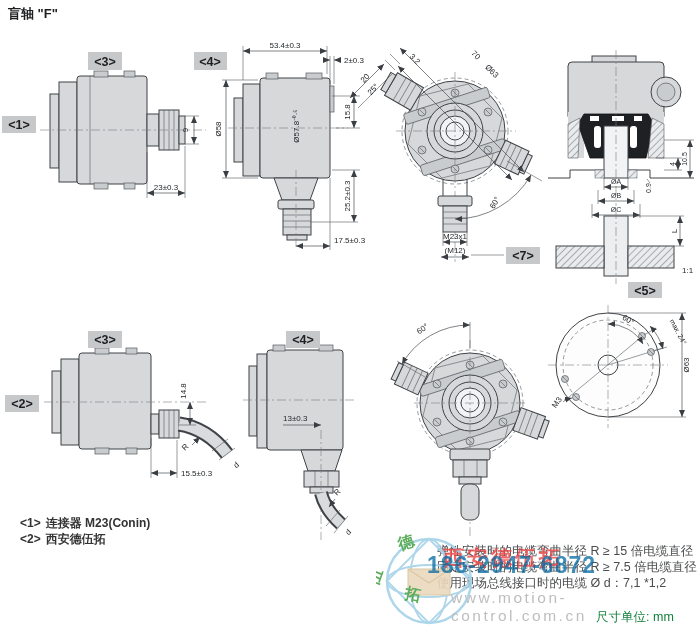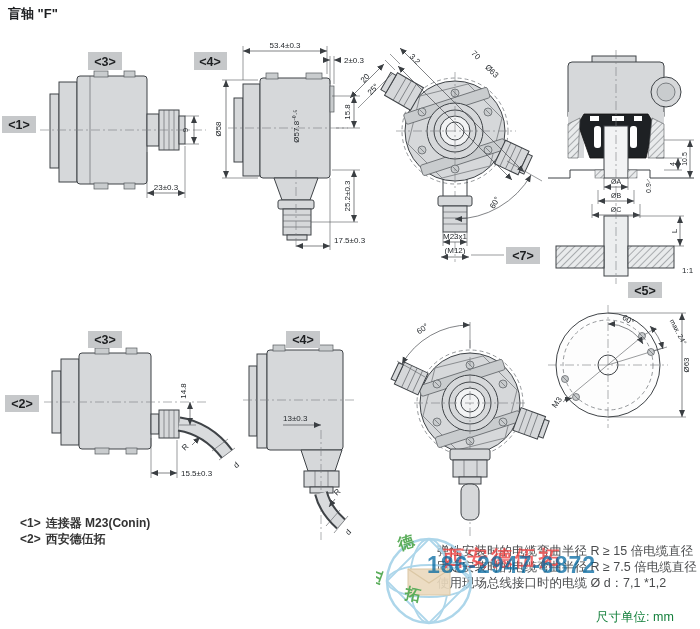--- a/index.html
+++ b/index.html
@@ -424,13 +424,14 @@
     <ellipse cx="53" cy="49" rx="42" ry="16" fill="none" stroke="#a5d2e8" stroke-width="1.8"></ellipse>
     <polygon points="53,7 95,49 53,91 11,49" fill="none" stroke="#a5d2e8" stroke-width="1.8"></polygon>
     <rect x="32" y="37" width="42" height="26" fill="#ead9bd" stroke="#d8c29c" stroke-width="1"></rect>
     <path d="M32,37 L53,51 L74,37" fill="none" stroke="#d8c29c" stroke-width="1.2"></path>
     <text x="24" y="18" transform="rotate(-18 24 18)">德</text>
     <text x="1" y="54" transform="rotate(-70 1 54)">伍</text>
     <text x="28" y="66" transform="rotate(12 28 66)">拓</text>
   </svg>
   <div class="wm-company">西安德伍拓</div>
   <div class="wm-phone">186-2947-6872</div>
+  <div class="wm-site">www.motion-control.com.cn</div>
 </div>
 
 </body></html>

